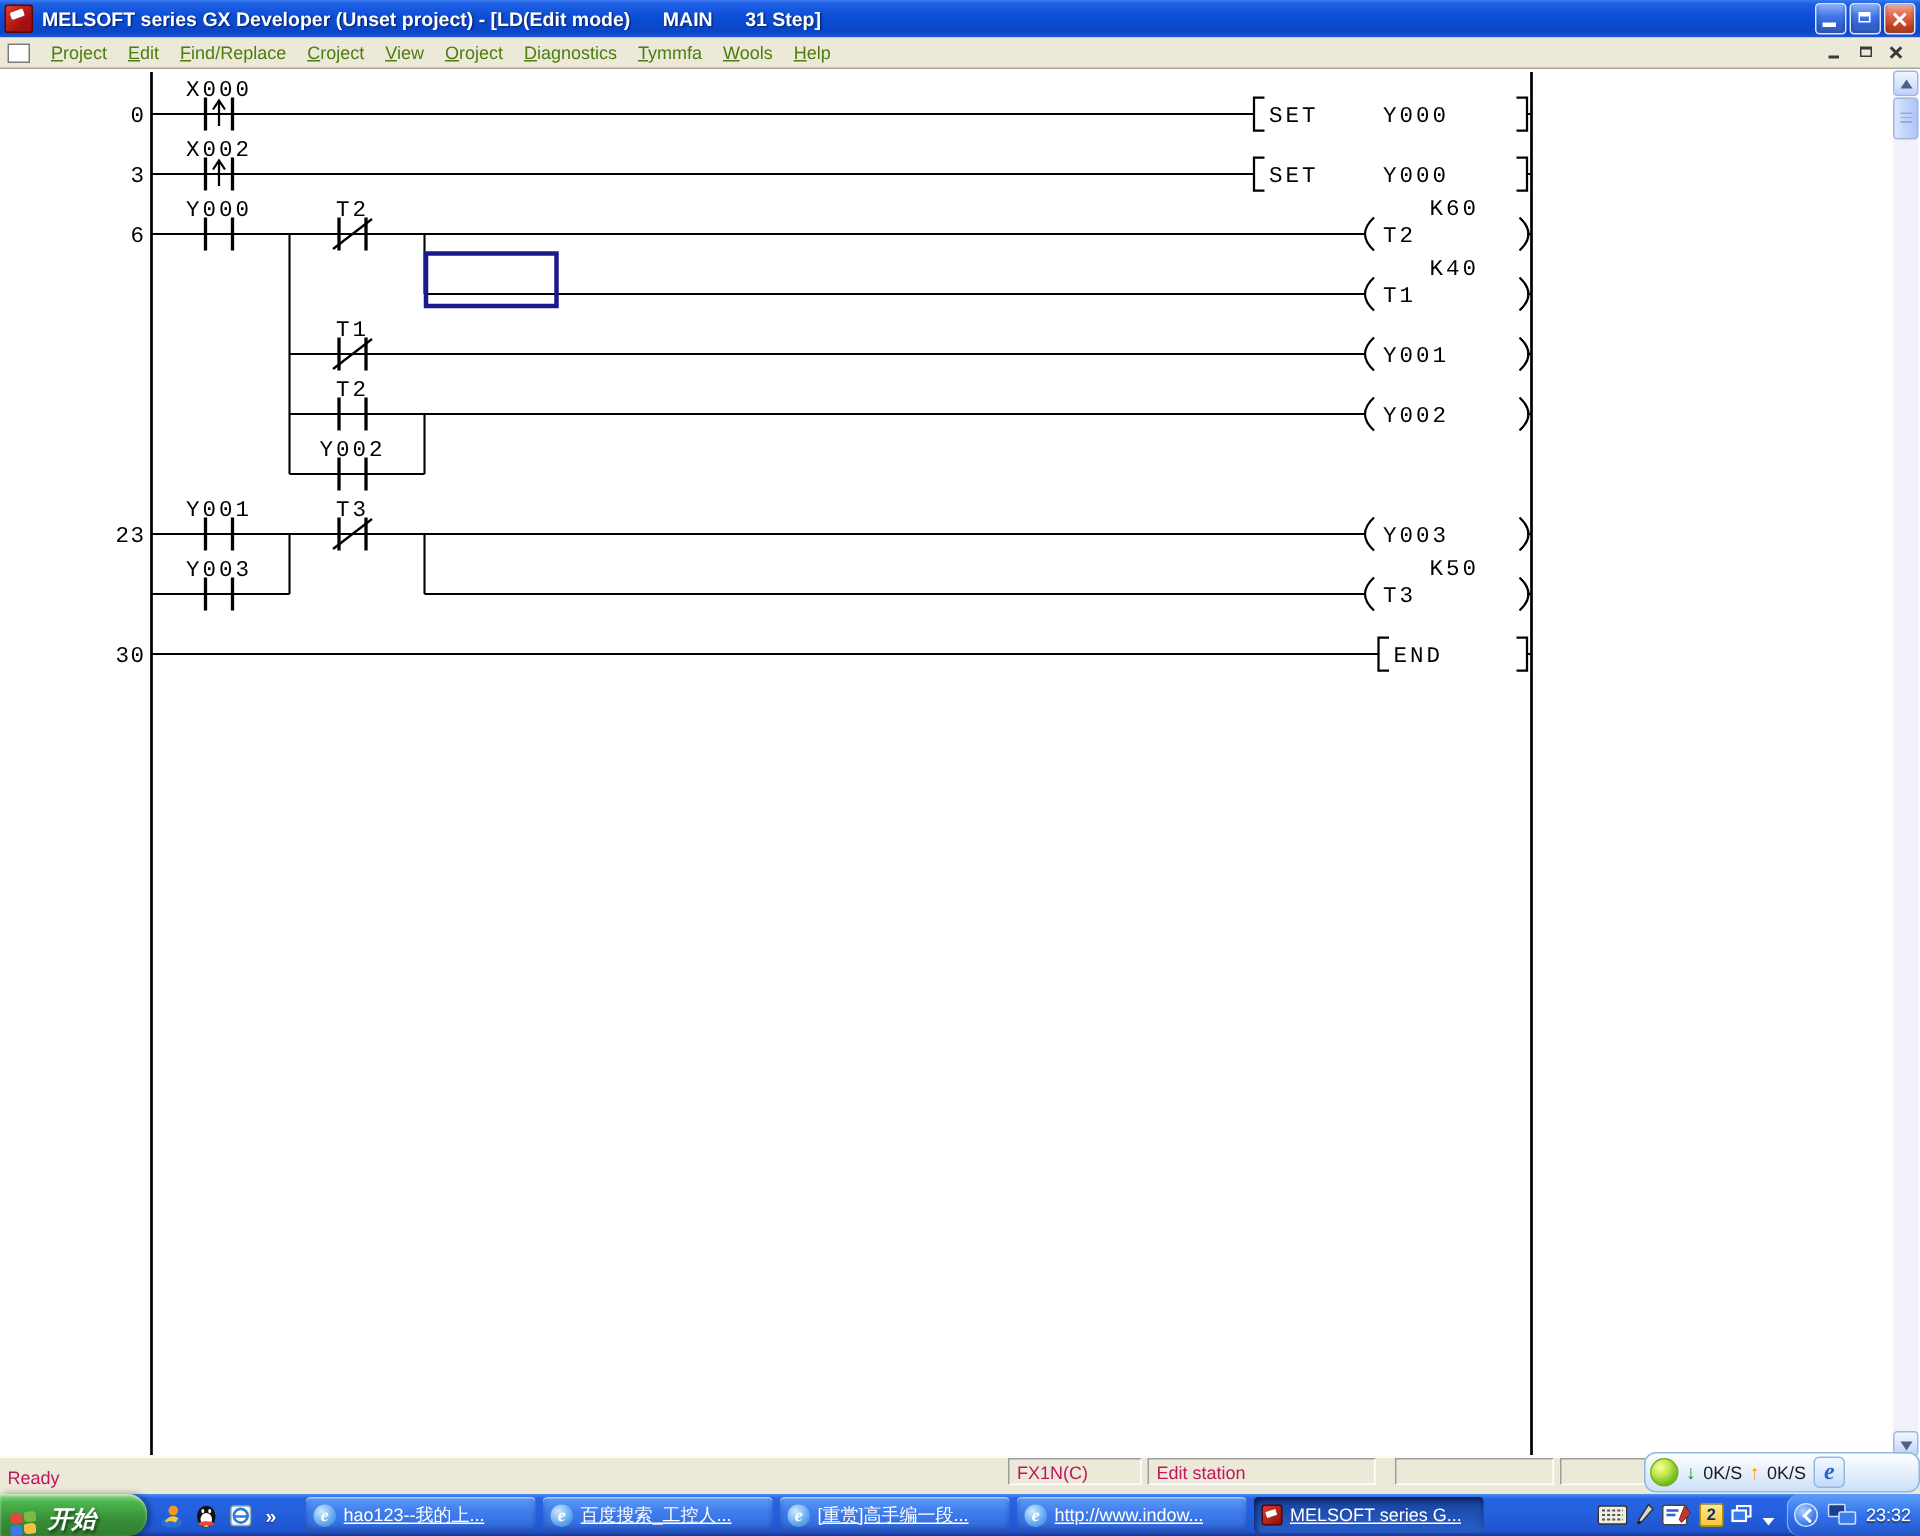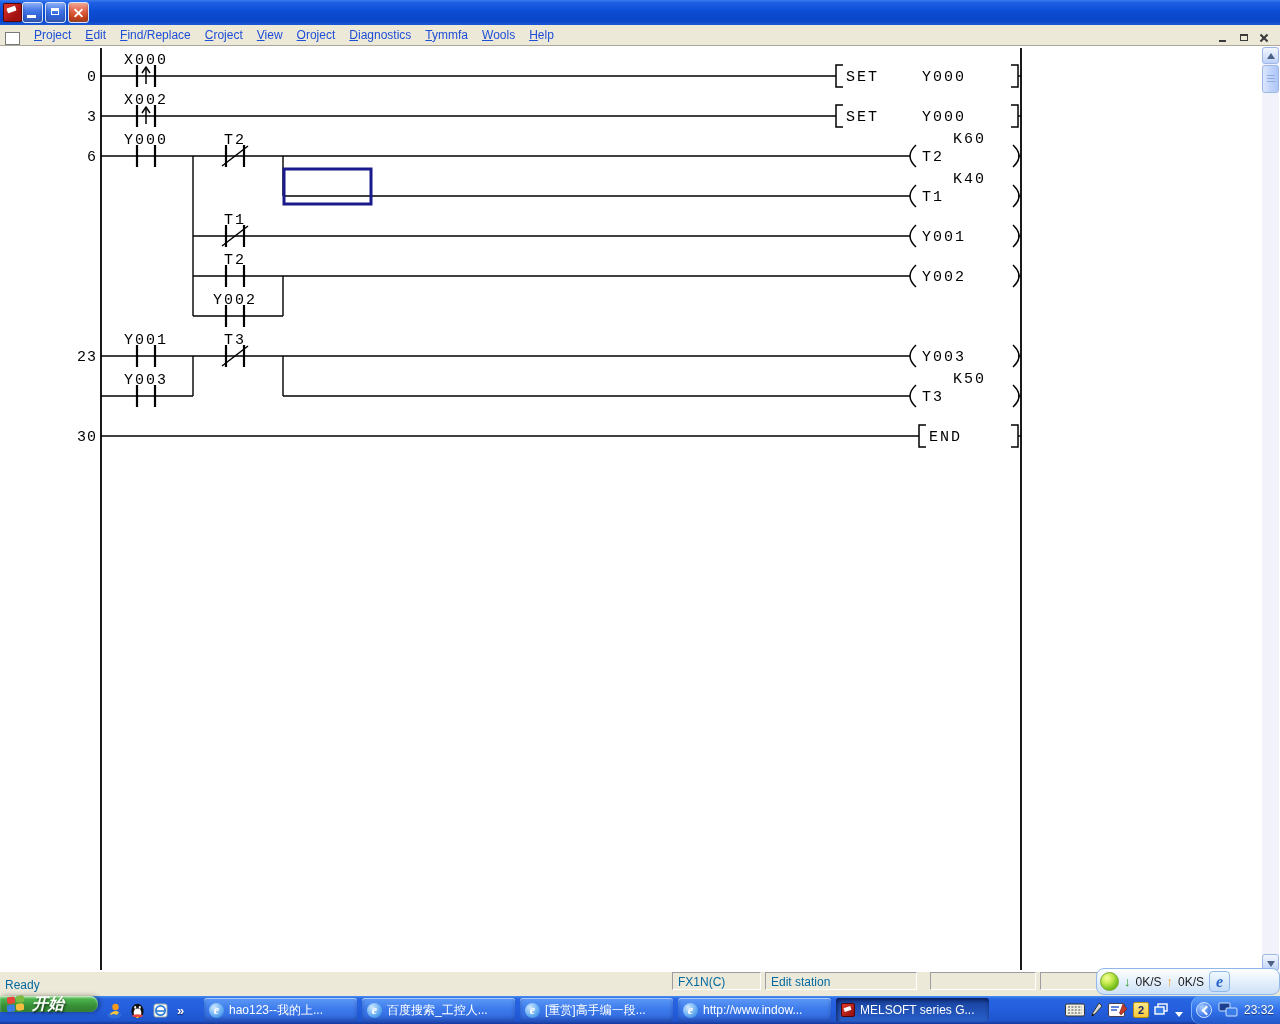--- a/index.html
+++ b/index.html
@@ -23,21 +23,21 @@
   .wbtn.close{background:linear-gradient(180deg,#F2A893 0%,#E2674A 40%,#C63F18 80%,#D8602E 100%);}
   .wbtn.min::before{content:"";position:absolute;left:4px;bottom:4px;width:9px;height:3px;background:#fff;}
   .wbtn.restore::before{content:"";position:absolute;left:5px;top:5px;width:8px;height:7px;box-sizing:border-box;
     border:1px solid #fff;border-top:3px solid #fff;}
   .wbtn.close::before,.wbtn.close::after{content:"";position:absolute;left:4px;top:9px;width:11px;height:2px;background:#fff;}
   .wbtn.close::before{transform:rotate(45deg);}
   .wbtn.close::after{transform:rotate(-45deg);}
 
   
   .menubar{position:absolute;left:0;top:25px;width:1280px;height:21px;background:#ECE9D8;
-    border-bottom:1px solid #ACA899;display:flex;align-items:flex-end;font-size:12px;color:#1d4ed8;box-sizing:border-box;}
+    border-bottom:1px solid #ACA899;display:flex;align-items:center;font-size:12px;color:#4d7c0f;box-sizing:border-box;}
   .mdi-icon{width:13px;height:11px;background:#fff;border:1px solid #7A7A7A;margin:0 7px 0 5px;flex:0 0 auto;}
   .menu-items{display:flex;align-items:center;height:100%;}
   .menu-item{padding:3px 7px;cursor:default;}
   .menu-item .u{text-decoration:underline;}
   .mdi-btns{margin-left:auto;display:flex;gap:4px;margin-right:8px;}
   .mbtn{width:16px;height:14px;position:relative;}
   .mbtn.min::before{content:"";position:absolute;left:3px;bottom:3px;width:7px;height:2px;background:#3a3a3a;}
   .mbtn.restore::before{content:"";position:absolute;left:4px;top:3px;width:8px;height:7px;box-sizing:border-box;
     border:1px solid #3a3a3a;border-top:2px solid #3a3a3a;}
   .mbtn.close::before,.mbtn.close::after{content:"";position:absolute;left:3px;top:6px;width:10px;height:2px;background:#3a3a3a;}
@@ -62,45 +62,45 @@
   .tri{position:absolute;left:4px;width:0;height:0;border-left:4px solid transparent;border-right:4px solid transparent;}
   .tri.up{top:5px;border-bottom:6px solid #4D6185;}
   .tri.down{top:6px;border-top:6px solid #4D6185;}
   .sthumb{position:absolute;left:0;top:18px;width:17px;height:28px;box-sizing:border-box;border:1px solid #9EB6E4;border-radius:3px;
     background:linear-gradient(90deg,#DCE7FD 0%,#C2D4FA 50%,#AEC6F8 100%);}
   .sthumb::after{content:"";position:absolute;left:4px;top:9px;width:8px;height:9px;
     background:repeating-linear-gradient(180deg,#8FACE0 0 1px,transparent 1px 3px);}
 
   
   .statusbar{position:absolute;left:0;top:971px;width:1280px;height:25px;background:#ECE9D8;
-    border-top:1px solid #fff;font-size:12px;color:#0369a1;box-sizing:border-box;}
+    border-top:1px solid #fff;font-size:12px;color:#be185d;box-sizing:border-box;}
   .ready{position:absolute;left:5px;top:6px;}
   .spanel{position:absolute;top:0;height:18px;box-sizing:border-box;padding:2px 5px;
     border:1px solid;border-color:#9D9DA1 #FFFFFF #FFFFFF #9D9DA1;overflow:hidden;white-space:nowrap;}
 
   
   .netmon{position:absolute;left:1096px;top:968px;width:184px;height:27px;box-sizing:border-box;z-index:6;
     background:linear-gradient(180deg,#FEFFFF 0%,#E2EEFB 55%,#CDE1F7 100%);
     border:1px solid #8FB8E8;border-radius:8px;display:flex;align-items:center;gap:5px;padding:0 3px;}
   .orb{width:19px;height:19px;border-radius:50%;flex:0 0 auto;border:1px solid #79A82A;box-sizing:border-box;
     background:radial-gradient(circle at 35% 30%,#F6FF9A 0%,#C4E94E 35%,#7DC522 65%,#4E9A0E 100%);}
   .nm-arrow{font-size:13px;font-weight:bold;}
   .nm-down{color:#1F9A1F;} .nm-up{color:#F59A1B;}
   .nm-speed{font-size:12px;color:#1a1a1a;}
   .nm-ie{width:21px;height:21px;box-sizing:border-box;border:1px solid #8FB8E8;border-radius:4px;flex:0 0 auto;
     background:linear-gradient(180deg,#F2F9FF 0%,#C3DCF8 100%);color:#2566C8;
     font:italic bold 16px "Liberation Serif",serif;text-align:center;line-height:19px;}
 
   
   .taskbar{position:absolute;left:0;top:996px;width:1280px;height:28px;
     background:linear-gradient(180deg,#4A90F4 0%,#2765E3 10%,#245EDC 50%,#1F55CE 88%,#16389B 100%);}
-  .start{position:absolute;left:0;top:0;height:16px;width:98px;box-sizing:border-box;border-radius:0 13px 13px 0;
+  .start{position:absolute;left:0;top:0;height:28px;width:98px;box-sizing:border-box;border-radius:0 13px 13px 0;
     background:linear-gradient(180deg,#8CDB8C 0%,#4CB44C 20%,#389038 60%,#2F7D2F 100%);
     box-shadow:inset 0 1px 2px rgba(255,255,255,.6),2px 0 5px rgba(0,0,0,.4);
-    display:flex;align-items:center;gap:6px;padding-left:7px;}
+    display:flex;align-items:flex-end;gap:6px;padding-left:7px;}
   .start-label{color:#fff;font-style:italic;font-weight:bold;font-size:16px;
     text-shadow:1px 2px 2px rgba(0,0,0,.5);}
   .winflag{width:19px;height:16px;display:grid;grid-template-columns:8px 8px;grid-template-rows:7px 7px;
     gap:1px;transform:skewY(-8deg);}
   .winflag span{border-radius:1px 3px 1px 3px;}
   .wf-r{background:#E8453C;} .wf-g{background:#7CBB3F;} .wf-b{background:#3B7DE8;} .wf-y{background:#F5BE41;}
 
   .qlaunch{position:absolute;left:106px;top:3px;height:22px;display:flex;align-items:center;gap:6px;}
   .qicon{width:17px;height:17px;display:block;}
   .qchevron{color:#fff;font-size:13px;font-weight:bold;text-shadow:0 1px 1px rgba(0,0,0,.6);margin-left:2px;}
@@ -111,21 +111,21 @@
     box-shadow:inset 0 1px 0 rgba(255,255,255,.5),inset 0 -3px 4px rgba(0,0,50,.28);
     display:flex;align-items:center;gap:5px;padding:0 5px;white-space:nowrap;overflow:hidden;}
   .tbtn.active{background:linear-gradient(180deg,#17419C 0%,#2152B6 55%,#2A60CC 100%);
     box-shadow:inset 1px 2px 4px rgba(0,0,30,.65);}
   .ie-glyph{display:inline-block;width:15px;height:15px;border-radius:50%;flex:0 0 auto;
     background:radial-gradient(circle at 35% 30%,#CFE8FF,#5FA8F0 60%,#2E7CD8);
     color:#fff;font:italic bold 12px "Liberation Serif",serif;text-align:center;line-height:14px;}
   .melsoft-ico{width:14px;height:14px;border-radius:2px;flex:0 0 auto;position:relative;
     background:linear-gradient(135deg,#E23B2E,#8E0D0D);border:1px solid #550404;box-sizing:border-box;}
   .melsoft-ico::after{content:"";position:absolute;left:2px;top:3px;width:7px;height:4px;background:#fff;transform:rotate(-18deg);}
-  .tbtn-label{overflow:hidden;text-overflow:clip;}
+  .tbtn-label{overflow:hidden;text-overflow:clip;text-decoration:underline;}
 
   .tray{position:absolute;right:0;top:0;height:28px;display:flex;align-items:center;}
   .tray-icons{display:flex;align-items:center;gap:5px;margin-right:8px;}
   .tray-ime-badge{width:16px;height:16px;background:linear-gradient(180deg,#FFE98A,#F5C93B);border:1px solid #B98E12;
     box-sizing:border-box;border-radius:2px;color:#1a2a6a;font:bold 11px "Liberation Sans",sans-serif;
     text-align:center;line-height:14px;}
   .caret-down{width:0;height:0;border-left:4px solid transparent;border-right:4px solid transparent;
     border-top:5px solid #fff;margin-top:8px;}
   .tray-panel{height:28px;box-sizing:border-box;border-radius:9px 0 0 9px;border-left:1px solid #7FB1F8;
     background:linear-gradient(180deg,#5C9FF8 0%,#3272EC 50%,#2257C8 100%);
@@ -136,20 +136,21 @@
     border-left:2px solid #fff;border-bottom:2px solid #fff;transform:rotate(45deg);}
   .clock{color:#fff;font-size:12px;text-shadow:0 1px 1px rgba(0,0,0,.45);}
 </style>
 </head>
 <body>
 
 <div class="screen">
 
   <div class="titlebar">
     <div class="app-ico"></div>
+    <span class="title-text">MELSOFT series GX Developer (Unset project) - [LD(Edit mode)      MAIN      31 Step]</span>
     <div class="win-btns">
       <div class="wbtn min"></div>
       <div class="wbtn restore"></div>
       <div class="wbtn close"></div>
     </div>
   </div>
 
   <div class="menubar">
     <div class="mdi-icon"></div>
     <div class="menu-items" id="menu-items">

